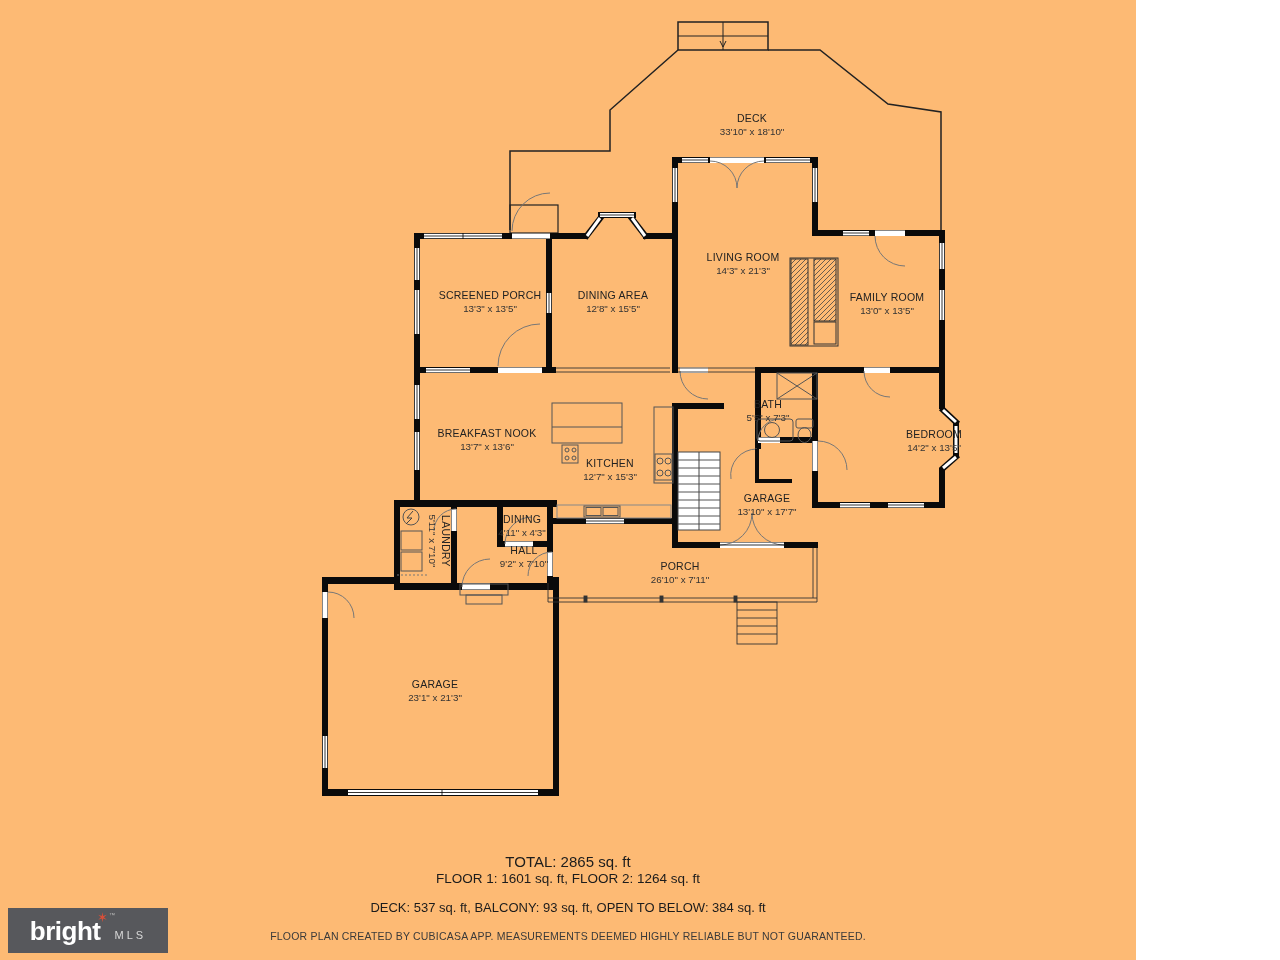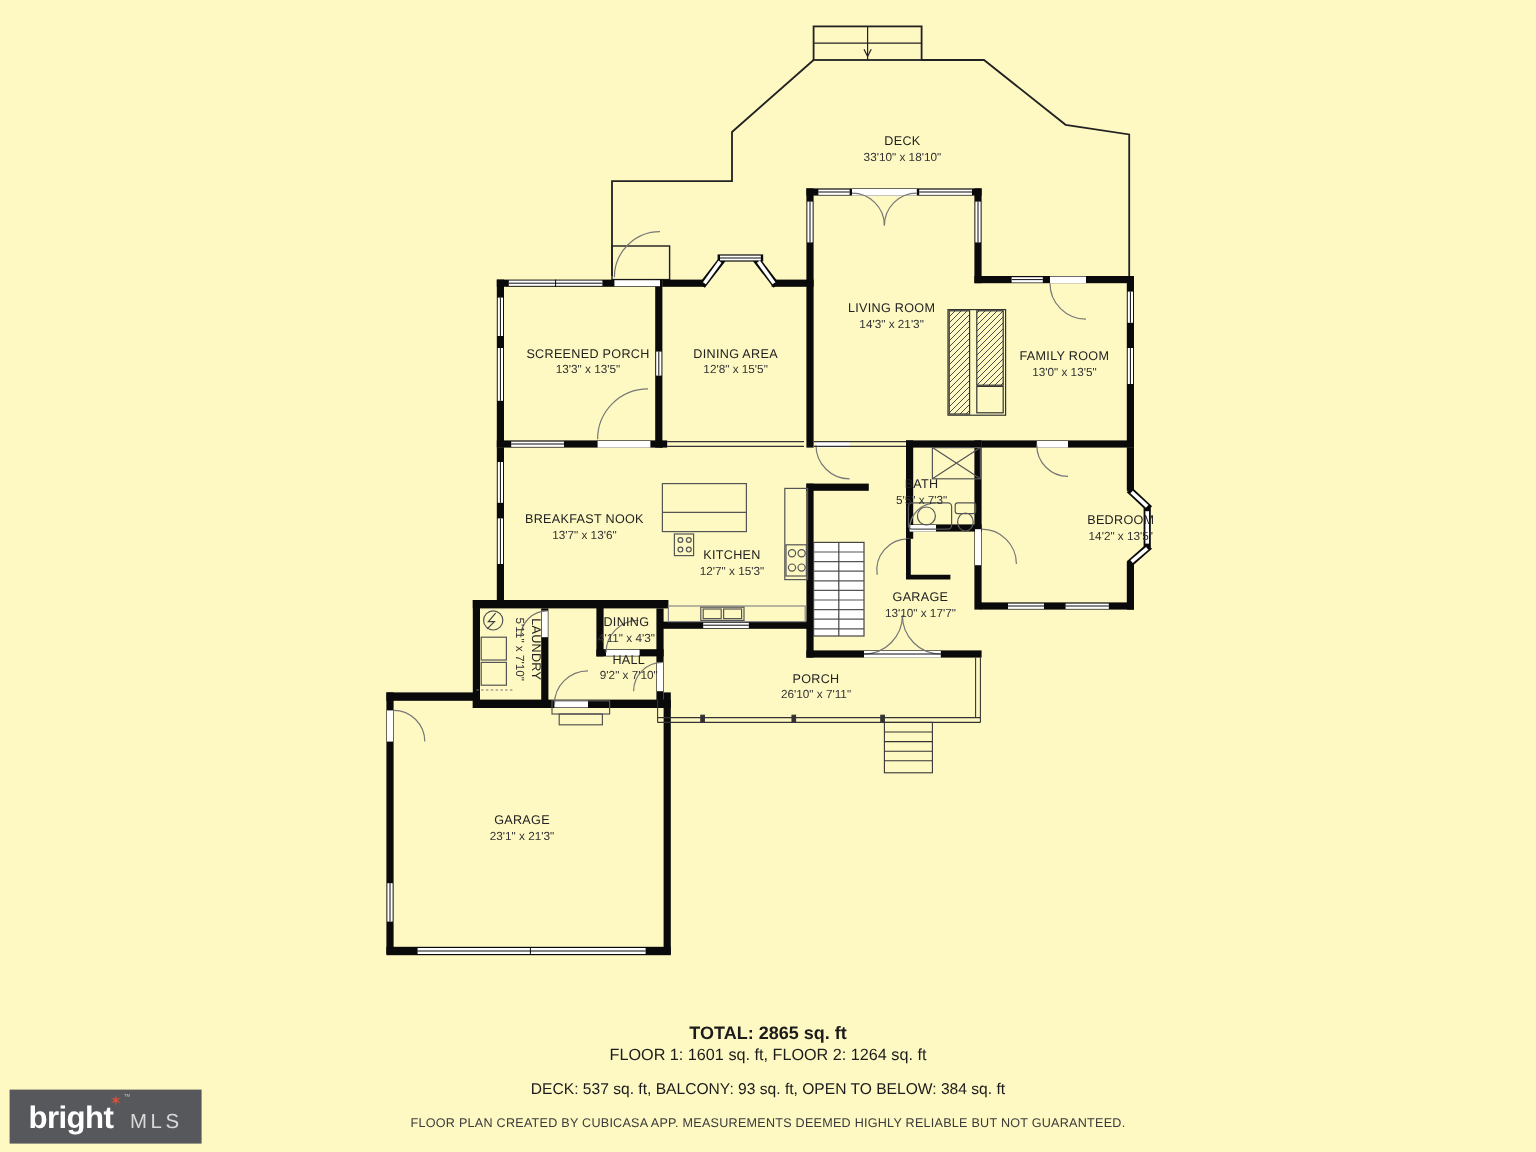--- a/index.html
+++ b/index.html
@@ -1,36 +1,36 @@
 <!DOCTYPE html>
 <html><head>
 <meta charset="utf-8">
 <style>
   html,body{margin:0;padding:0;background:#ffffff;}
-  #stage{position:relative;width:1280px;height:960px;background:#fef9c3;overflow:hidden;
+  #stage{position:relative;width:1136px;height:960px;background:#fdba74;overflow:hidden;
          font-family:"Liberation Sans",sans-serif;}
   #plan-svg{position:absolute;left:0;top:0;}
   .rl{position:absolute;transform:translateX(-50%);display:flex;flex-direction:column;
       align-items:center;color:#222;white-space:nowrap;text-align:center;}
   .rn{font-size:10.5px;line-height:13px;letter-spacing:.25px;}
   .rd{font-size:9.8px;line-height:13px;color:#333;}
   .rl.rot{transform:translate(-50%,-50%) rotate(90deg);}
   .footer-line{position:absolute;left:0;width:100%;text-align:center;color:#1c1c1c;}
-  #f-total{top:853px;font-size:15px;font-weight:bold;}
+  #f-total{top:853px;font-size:15px;font-weight:normal;}
   #f-floors{top:871px;font-size:13.5px;text-align:center;}
   #f-exc1{top:886px;font-size:13px;}
   #f-exc2{top:900px;font-size:13px;}
   #f-disc{top:930px;font-size:10.5px;color:#3a3a3a;letter-spacing:.2px;}
   #logo{position:absolute;left:8px;top:908px;width:160px;height:45px;background:#57585c;
         display:flex;align-items:center;justify-content:center;}
   #logo .brand{color:#ffffff;font-size:26px;font-weight:bold;letter-spacing:-.5px;
         position:relative;line-height:1;}
   #logo .star{position:absolute;right:-7px;top:-7px;color:#d94f38;font-size:13px;font-weight:normal;}
   #logo .tm{position:absolute;right:-14px;top:-6px;color:#b9b9b9;font-size:6px;font-weight:normal;}
-  #logo .suffix{color:#d8d8d8;font-size:17px;letter-spacing:3px;margin-left:14px;margin-top:8px;}
+  #logo .suffix{color:#d8d8d8;font-size:11px;letter-spacing:3px;margin-left:14px;margin-top:8px;}
 </style>
 </head>
 <body>
 
 <div id="stage">
 
 <svg id="plan-svg" width="1280" height="960" viewBox="0 0 1280 960">
   <defs>
     <pattern id="ht" patternUnits="userSpaceOnUse" width="5" height="5">
       <path d="M0,5 L5,0" stroke="#444" stroke-width="0.8"></path>

